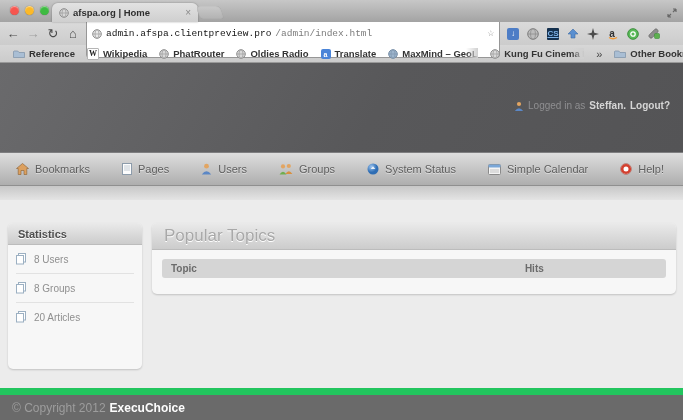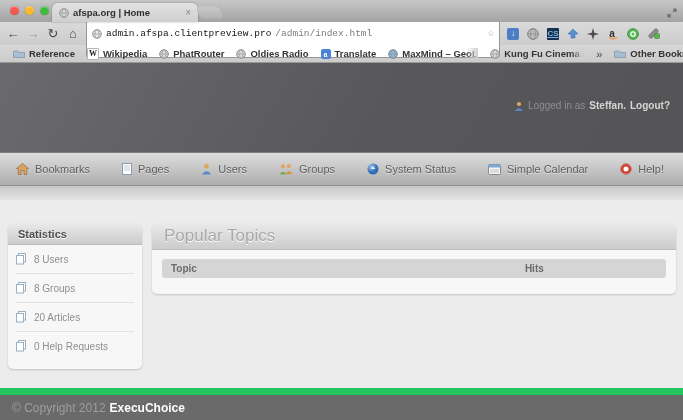--- a/index.html
+++ b/index.html
@@ -366,29 +366,20 @@
       </div>
       <div class="stat-item">
         <span class="icon">
             <svg width="11" height="12">
               <rect x="2.5" y=".5" width="7" height="8.5" fill="#fff" stroke="#9cb0c2"></rect>
               <rect x=".5" y="2.5" width="7" height="8.5" fill="#fff" stroke="#9cb0c2"></rect>
             </svg>
           </span>
         <span>20 Articles</span>
       </div>
-      <div class="stat-item">
-        <span class="icon">
-            <svg width="11" height="12">
-              <rect x="2.5" y=".5" width="7" height="8.5" fill="#fff" stroke="#9cb0c2"></rect>
-              <rect x=".5" y="2.5" width="7" height="8.5" fill="#fff" stroke="#9cb0c2"></rect>
-            </svg>
-          </span>
-        <span>0 Help Requests</span>
-      </div>
     </div>
 
     <div class="panel main-panel">
       <div class="panel-head">Popular Topics</div>
       <div class="table-head">
         <span class="col-topic">Topic</span>
         <span class="col-hits">Hits</span>
       </div>
     </div>
 

